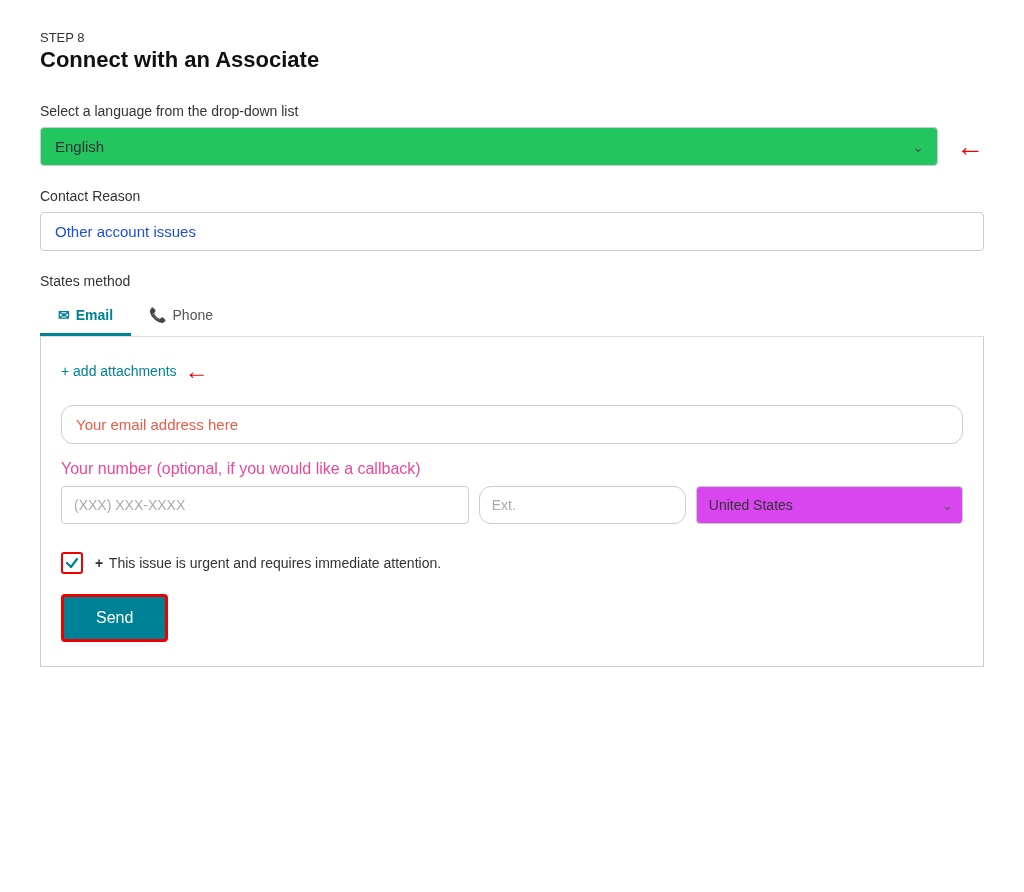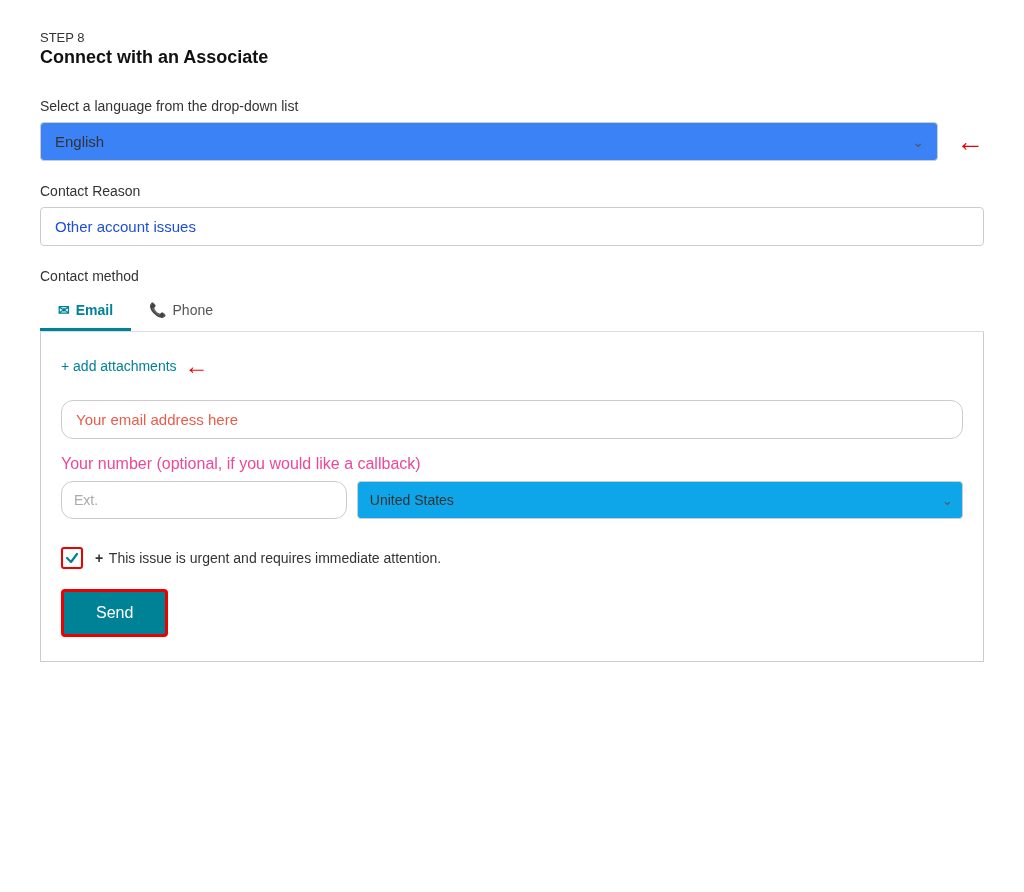--- a/index.html
+++ b/index.html
@@ -10,21 +10,21 @@
       padding: 30px 40px;
       max-width: 1024px;
     }
 
     .step-label {
       font-size: 13px;
       color: #333;
       margin-bottom: 2px;
     }
     .step-title {
-      font-size: 18px;
+      font-size: 22px;
       font-weight: bold;
       color: #111;
       margin-bottom: 30px;
     }
 
     .section {
       margin-bottom: 22px;
     }
 
     .field-label {
@@ -38,21 +38,21 @@
       width: 100%;
     }
 
     .select-wrapper select {
       width: 100%;
       padding: 10px 14px;
       font-size: 15px;
       border: 1px solid #ccc;
       border-radius: 4px;
       appearance: none;
-      background: #3b82f6;
+      background: #22c55e;
       color: #333;
       cursor: pointer;
     }
 
     .select-wrapper .chevron {
       position: absolute;
       right: 14px;
       top: 50%;
       transform: translateY(-50%);
       pointer-events: none;
@@ -200,21 +200,21 @@
       flex: 1.4;
     }
 
     .country-select-wrapper select {
       width: 100%;
       padding: 10px 30px 10px 12px;
       font-size: 14px;
       border: 1px solid #ccc;
       border-radius: 4px;
       appearance: none;
-      background: #0ea5e9;
+      background: #d946ef;
       color: #333;
       cursor: pointer;
     }
 
     .country-select-wrapper .chevron {
       position: absolute;
       right: 10px;
       top: 50%;
       transform: translateY(-50%);
       pointer-events: none;
@@ -294,21 +294,21 @@
     <span class="red-arrow">←</span>
   </div>
 </div>
 
 <div class="section">
   <div class="field-label">Contact Reason</div>
   <input class="contact-reason-input" type="text" value="Other account issues" style="">
 </div>
 
 <div class="section">
-  <div class="field-label">Contact method</div>
+  <div class="field-label">States method</div>
 
   <div class="tabs-container">
     <div class="tabs">
       <button class="tab active">
         <span>✉</span>
         <span>Email</span>
       </button>
       <button class="tab">
         <span>📞</span>
         <span>Phone</span>
@@ -322,20 +322,21 @@
       <a class="add-attachments-link">+ add attachments</a>
       <span class="red-arrow" style="font-size:24px; margin-left:8px;">←</span>
     </div>
 
     
     <input class="email-input" type="email" placeholder="Your email address here" style="">
 
     
     <div class="phone-row-label">Your number (optional, if you would like a callback)</div>
     <div class="phone-fields">
+      <input class="phone-number-input" type="tel" placeholder="(XXX) XXX-XXXX" style="">
       <input class="ext-input" type="text" placeholder="Ext." style="">
       <div class="country-select-wrapper">
         <select>
           <option>United States</option>
           <option>Canada</option>
           <option>United Kingdom</option>
           <option>Australia</option>
           <option>Germany</option>
           <option>France</option>
         </select>

